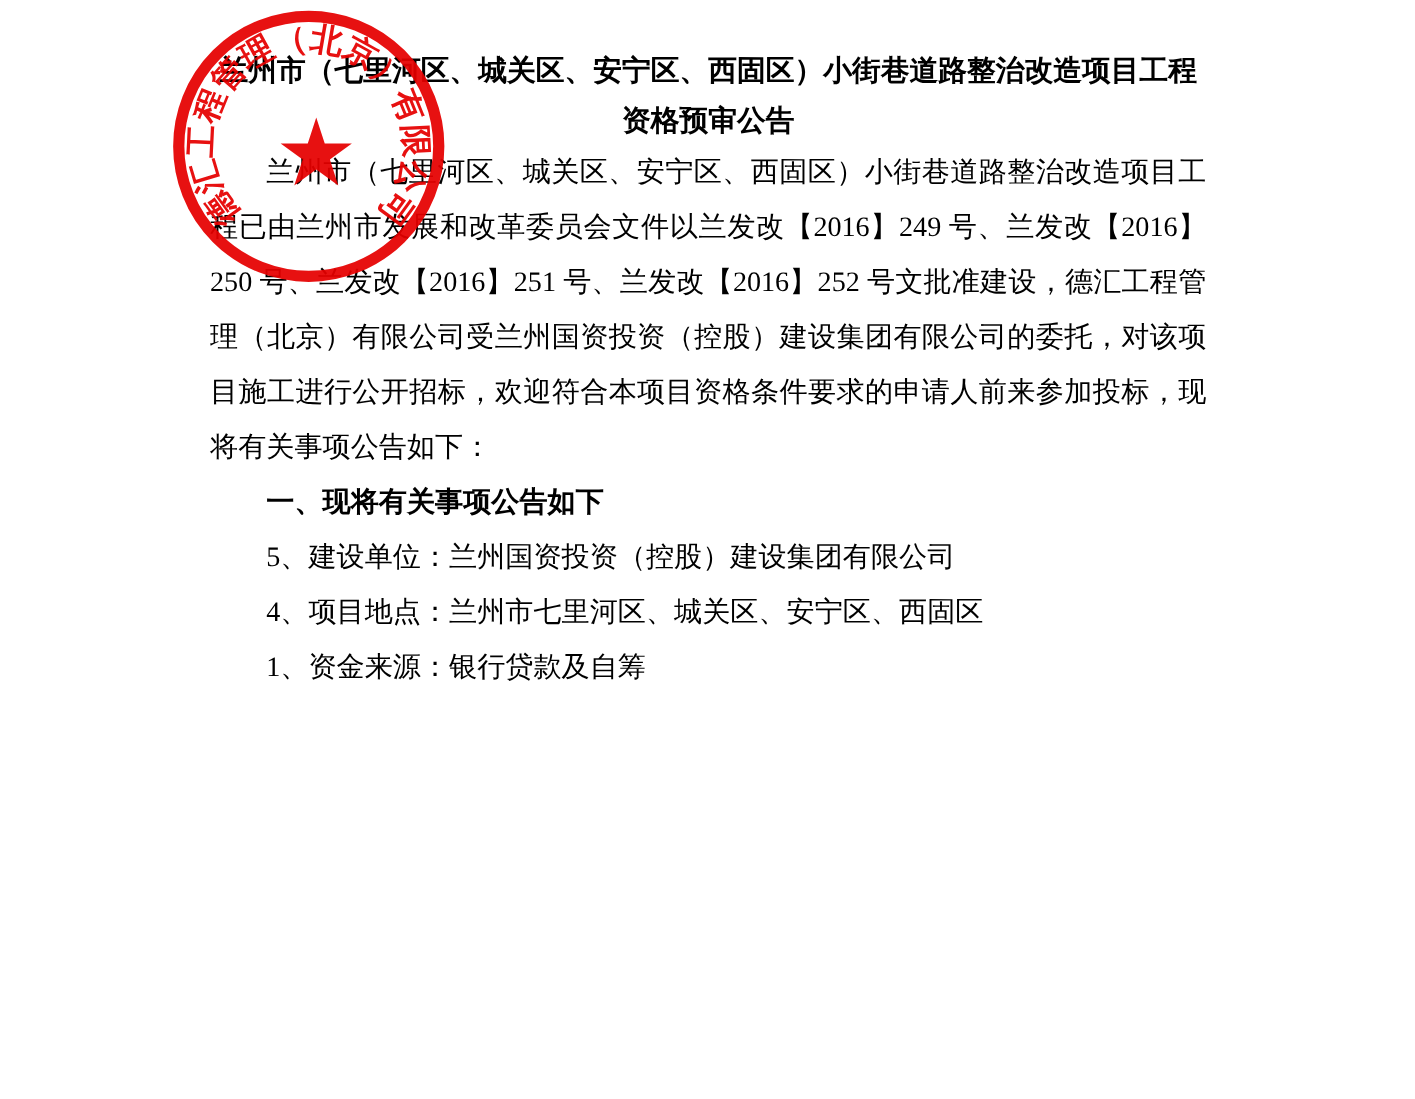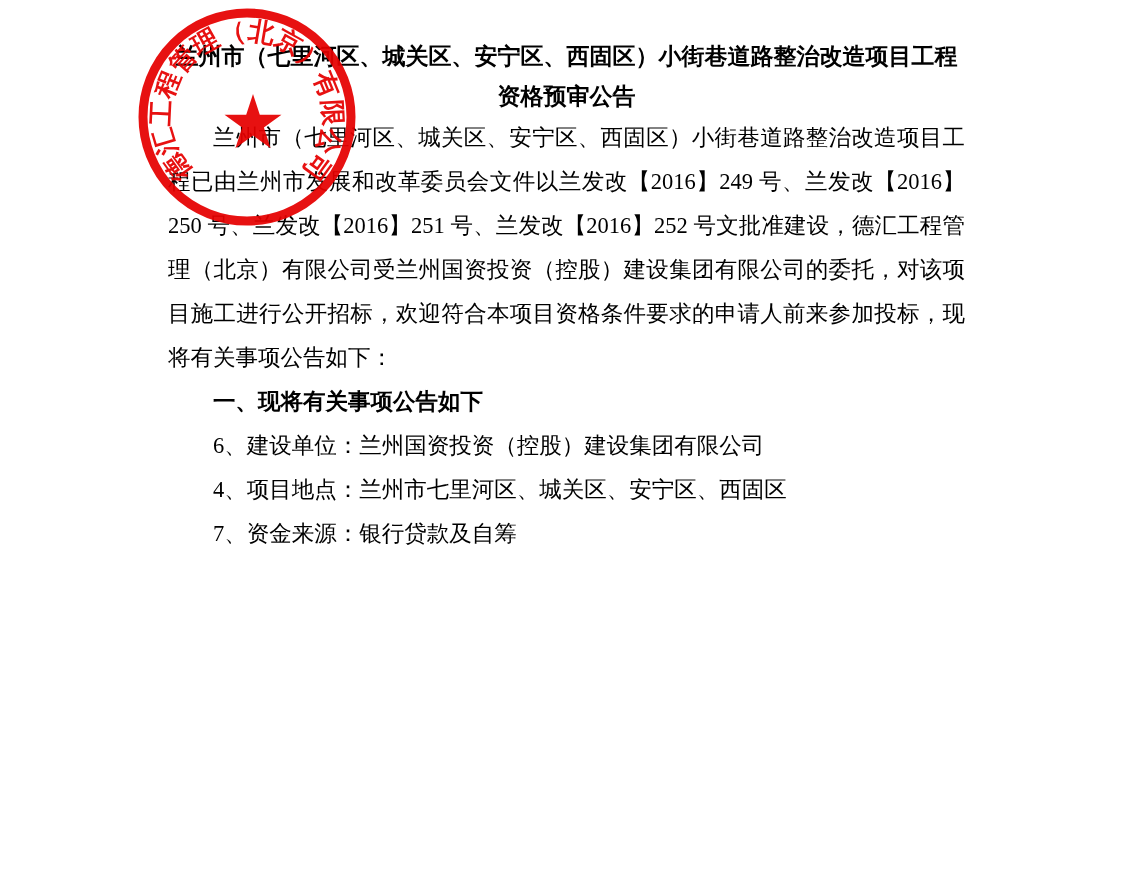--- a/index.html
+++ b/index.html
@@ -73,19 +73,19 @@
   <div class="content">
 
     <div class="doc-title">
       <span class="t-line">兰州市（七里河区、城关区、安宁区、西固区）小街巷道路整治改造项目工程</span>
       <span class="t-line">资格预审公告</span>
     </div>
 
     <div class="body-text">
       <p>兰州市（七里河区、城关区、安宁区、西固区）小街巷道路整治改造项目工程已由兰州市发展和改革委员会文件以兰发改【2016】249 号、兰发改【2016】250 号、兰发改【2016】251 号、兰发改【2016】252 号文批准建设，德汇工程管理（北京）有限公司受兰州国资投资（控股）建设集团有限公司的委托，对该项目施工进行公开招标，欢迎符合本项目资格条件要求的申请人前来参加投标，现将有关事项公告如下：</p>
       <p class="section-heading">一、现将有关事项公告如下</p>
-      <p>6、建设单位：兰州国资投资（控股）建设集团有限公司</p>
+      <p>5、建设单位：兰州国资投资（控股）建设集团有限公司</p>
       <p>4、项目地点：兰州市七里河区、城关区、安宁区、西固区</p>
-      <p>7、资金来源：银行贷款及自筹</p>
+      <p>1、资金来源：银行贷款及自筹</p>
     </div>
 
   </div>
 </div>
 
 </body></html>

